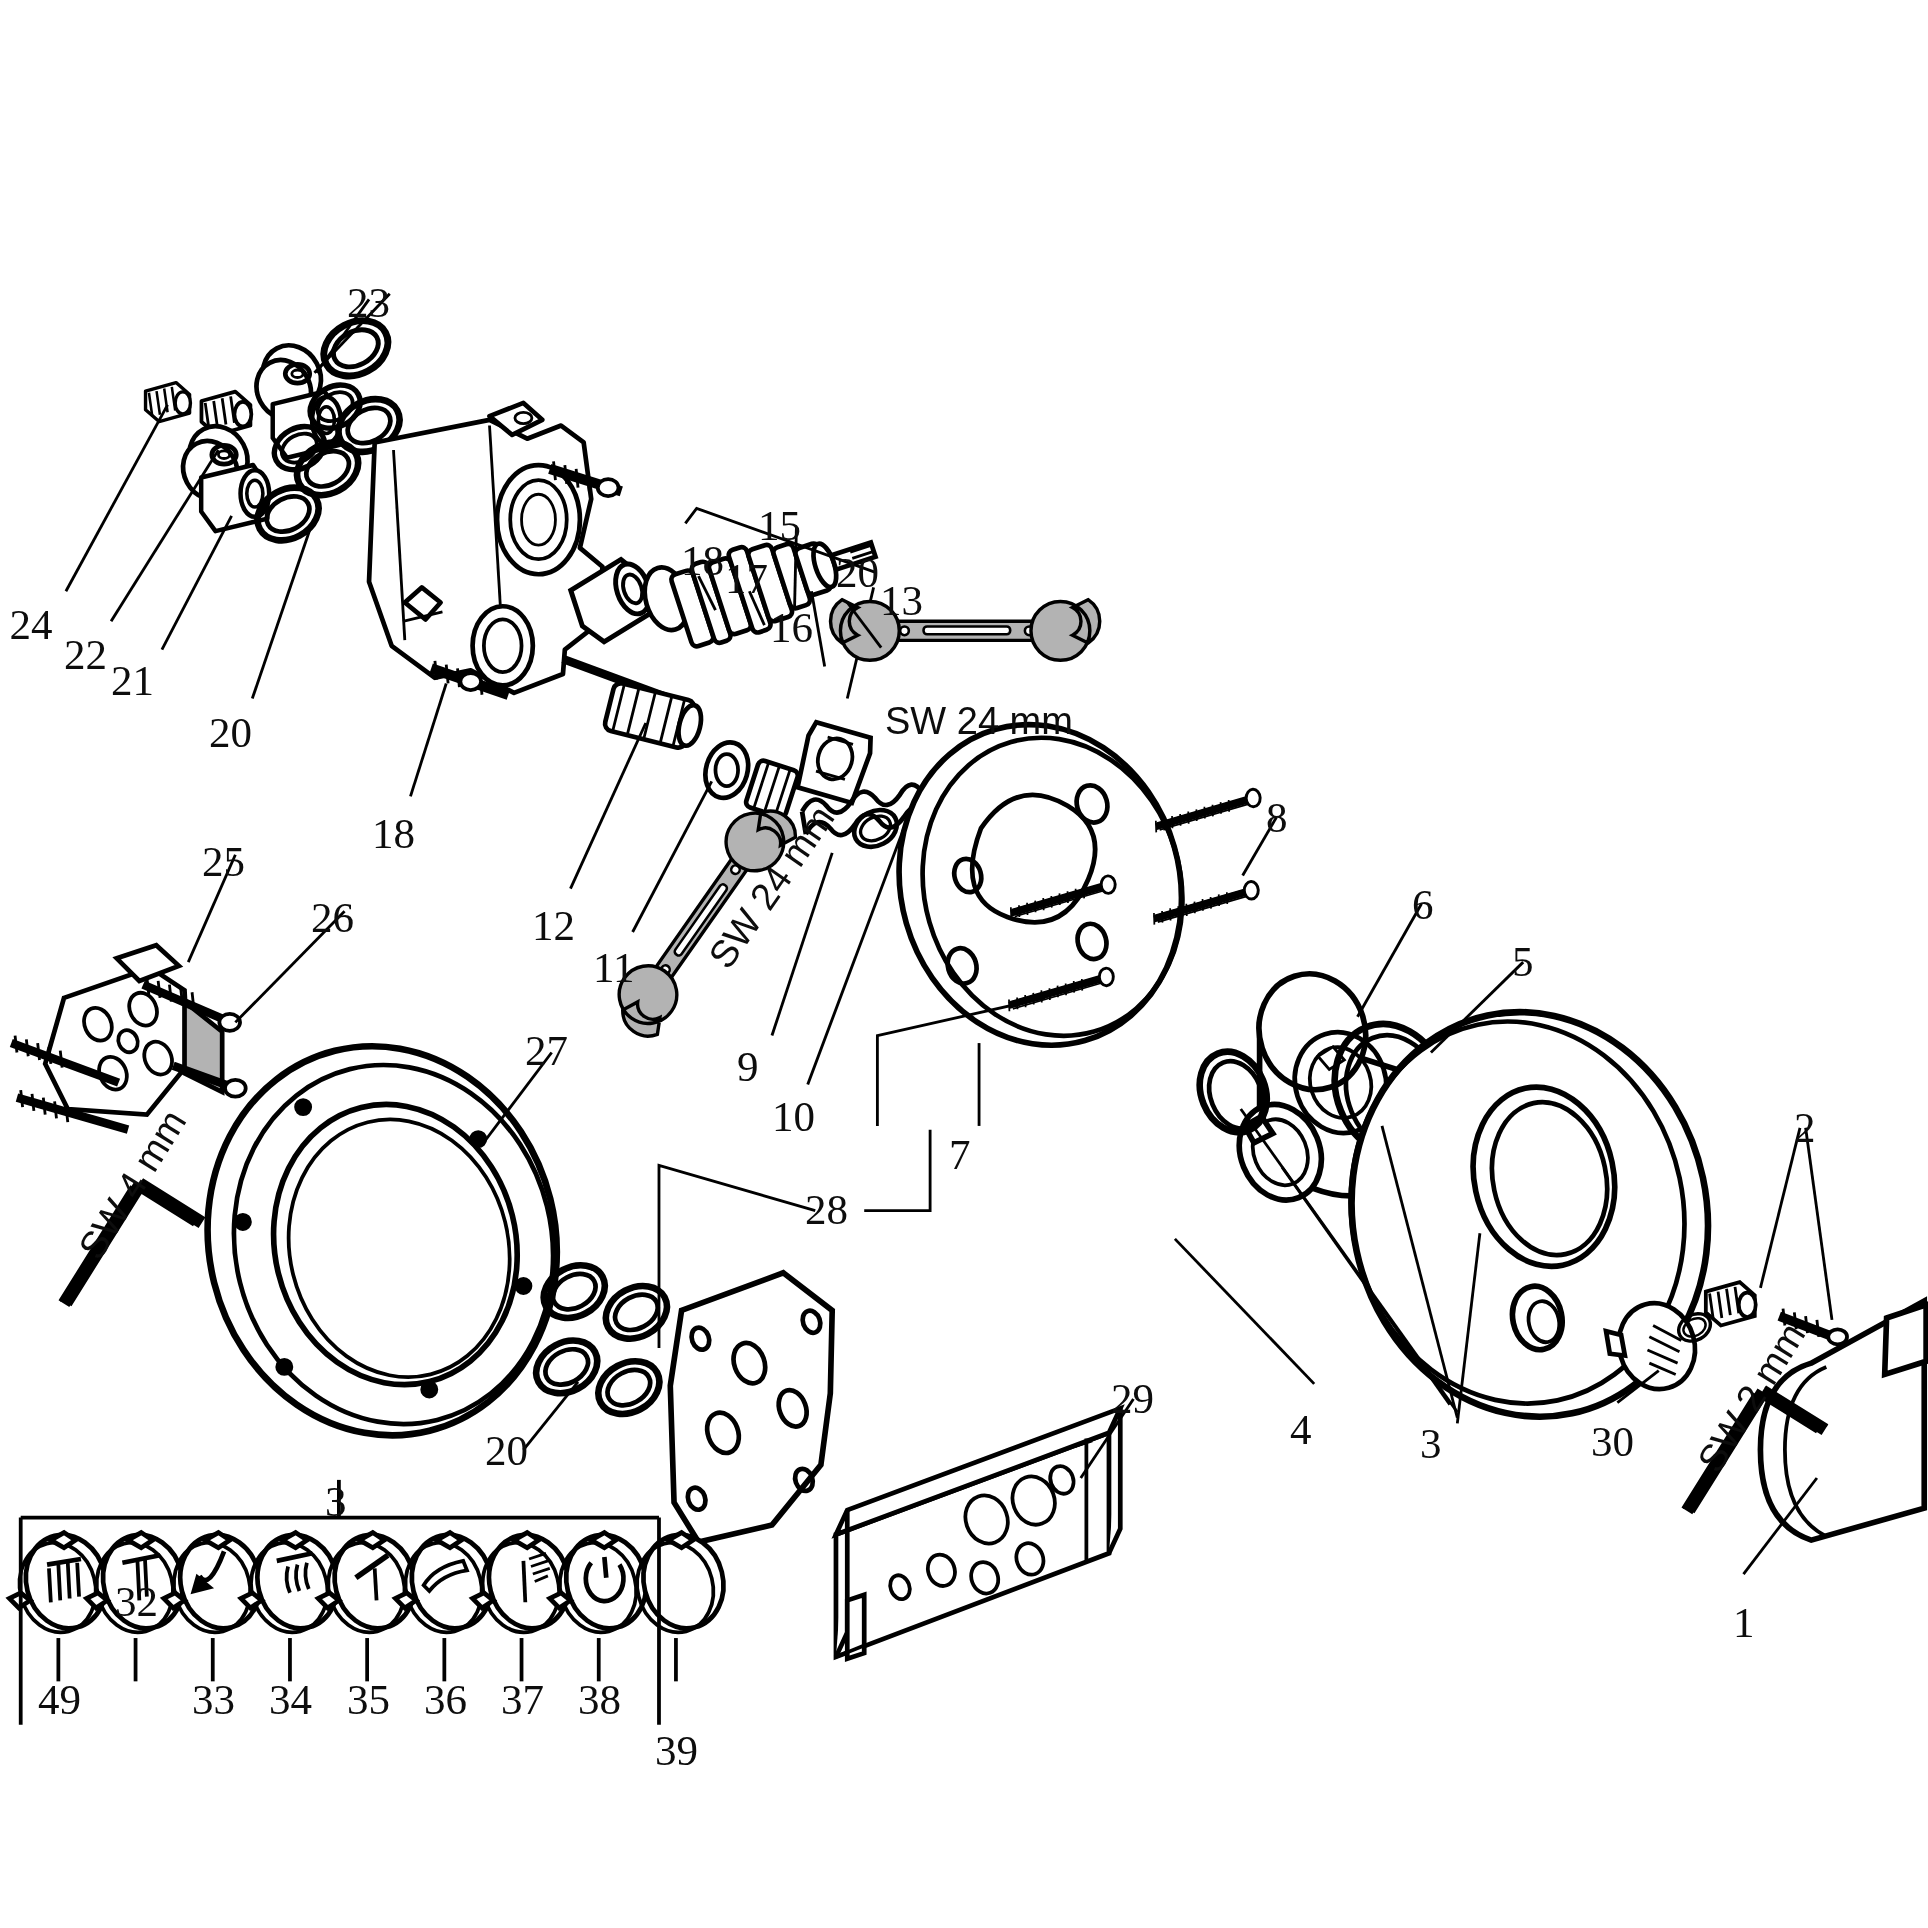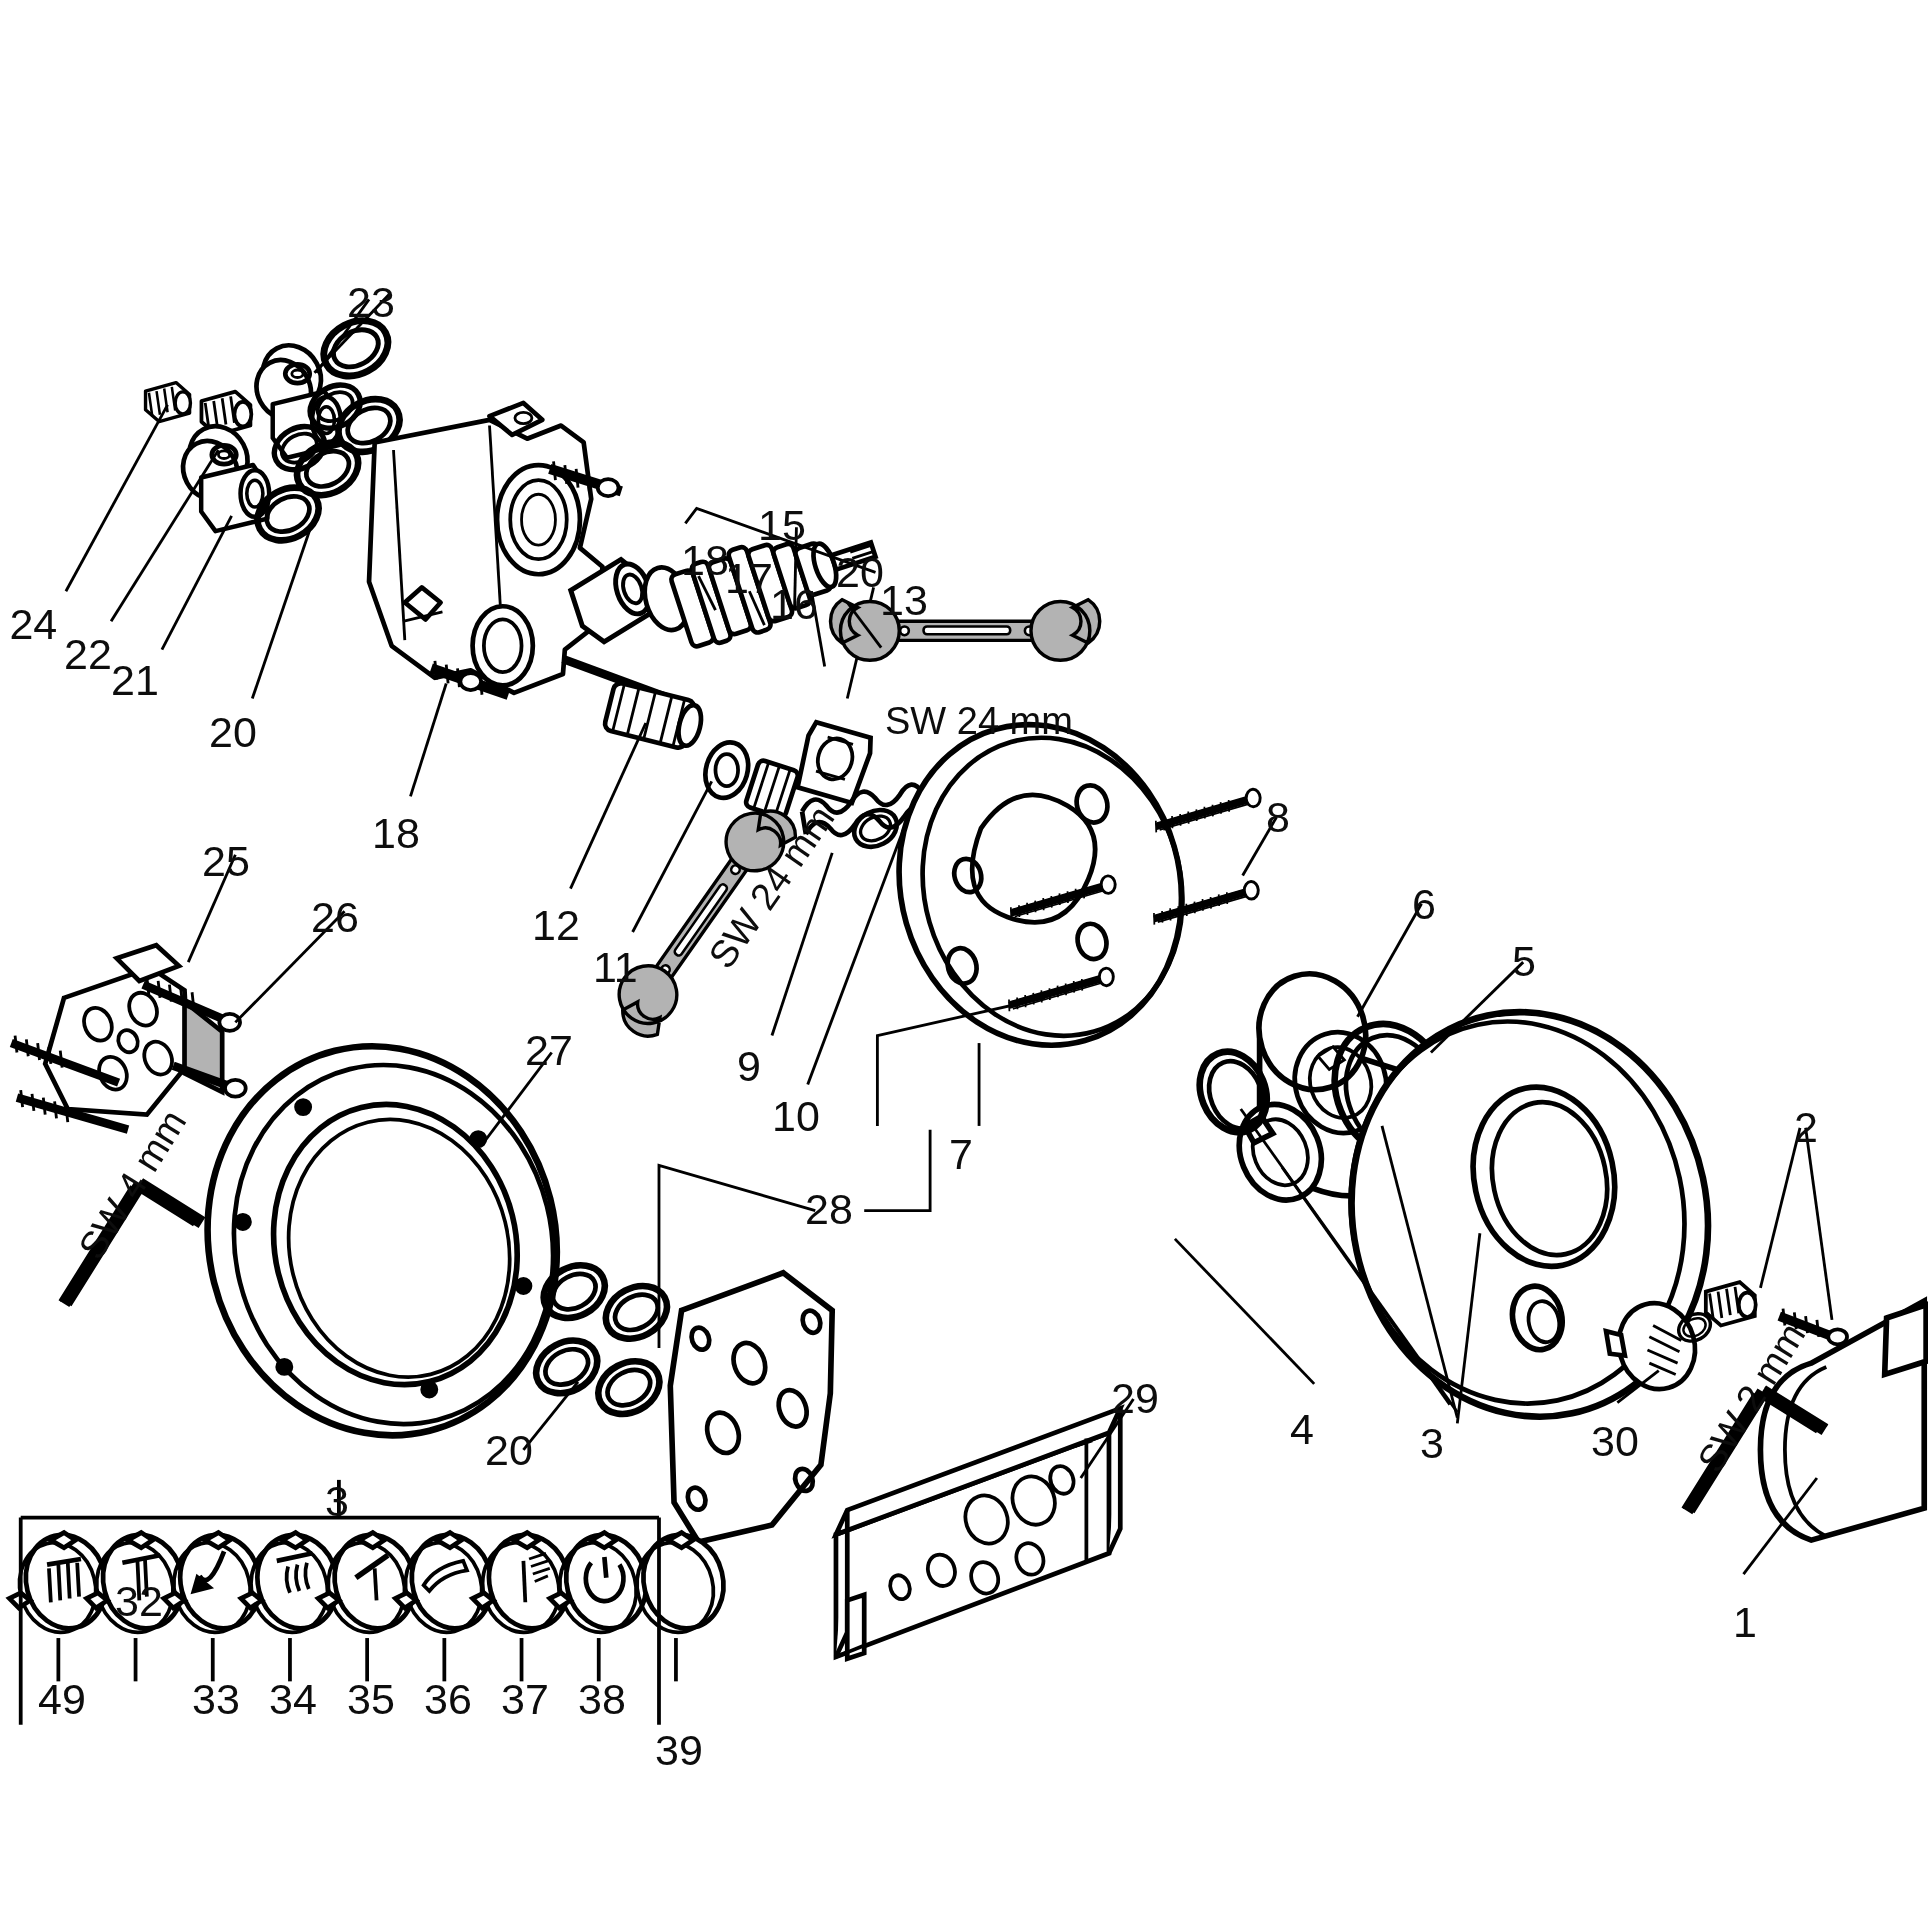--- a/index.html
+++ b/index.html
@@ -2,21 +2,21 @@
 <html style="font-size:15px"><head>
 <meta charset="utf-8">
 <title>Exploded parts diagram</title>
 <style>
   html,body{margin:0;padding:0;background:#ffffff;}
   body{width:1928px;height:1928px;overflow:hidden;
        font-family:"Liberation Sans","DejaVu Sans",sans-serif;color:#000;}
   #stage{position:relative;width:1928px;height:1928px;background:#fff;}
   #art{position:absolute;inset:0;width:1928px;height:1928px;}
   .lbl{position:absolute;font-size:43px;line-height:1;color:#0d0d0d;
-       font-family:Liberation Sans, sans-serif;
+       font-family:Liberation Serif, serif;
        white-space:nowrap;user-select:none;}
   .tool-lbl{position:absolute;font-size:38px;line-height:1;color:#0d0d0d;
        font-family:"Liberation Sans","DejaVu Sans",sans-serif;white-space:nowrap;}
   .rot-4{transform:rotate(-58deg);transform-origin:0 0;}
   .rot-2{transform:rotate(-58deg);transform-origin:0 0;}
   .rot-24{transform:rotate(-55deg);transform-origin:0 0;}
 </style>
 </head>
 <body>
 
@@ -481,21 +481,21 @@
   <div class="lbl" style="left:1412px;top:883px">6</div>
   <div class="lbl" style="left:949px;top:1133px">7</div>
   <div class="lbl" style="left:1266px;top:796px">8</div>
   <div class="lbl" style="left:737px;top:1045px">9</div>
   <div class="lbl" style="left:772px;top:1095px">10</div>
   <div class="lbl" style="left:593px;top:946px">11</div>
   <div class="lbl" style="left:532px;top:904px">12</div>
   <div class="lbl" style="left:880px;top:579px">13</div>
   <div class="lbl" style="left:836px;top:551px">20</div>
   <div class="lbl" style="left:758px;top:504px">15</div>
-  <div class="lbl" style="left:770px;top:583px">16</div>
+  <div class="lbl" style="left:770px;top:606px">16</div>
   <div class="lbl" style="left:725px;top:557px">17</div>
   <div class="lbl" style="left:681px;top:539px">18</div>
   <div class="lbl" style="left:372px;top:812px">18</div>
   <div class="lbl" style="left:209px;top:711px">20</div>
   <div class="lbl" style="left:111px;top:659px">21</div>
   <div class="lbl" style="left:64px;top:633px">22</div>
   <div class="lbl" style="left:347px;top:281px">23</div>
   <div class="lbl" style="left:9.4px;top:603px">24</div>
   <div class="lbl" style="left:202px;top:840px">25</div>
   <div class="lbl" style="left:311px;top:896px">26</div>

